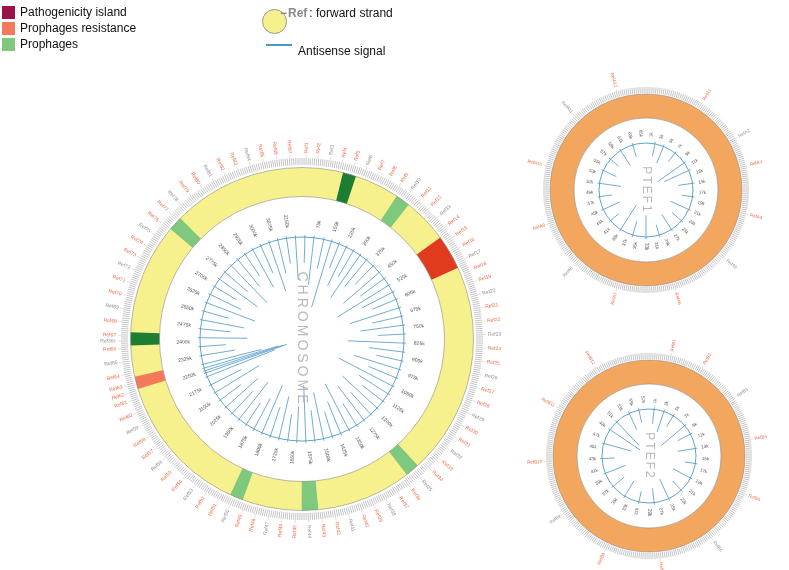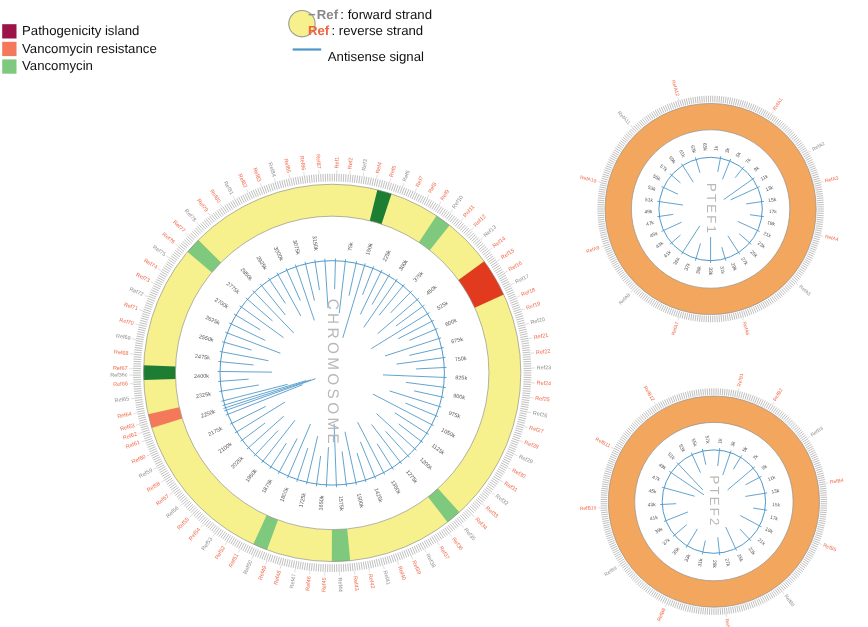--- a/index.html
+++ b/index.html
@@ -1,20 +1,20 @@
 <!DOCTYPE html>
 <html><head>
 <meta charset="utf-8">
 <style>
   html,body{margin:0;padding:0;background:#fff;}
   .canvas{position:relative;width:789px;height:570px;background:#fff;overflow:hidden;
           font-family:"Liberation Sans",sans-serif;}
   svg{position:absolute;left:0;top:0;}
   svg text{font-family:"Liberation Sans",sans-serif;}
-  .feat-legend{position:absolute;left:2px;top:20px;z-index:5;}
+  .feat-legend{position:absolute;left:2px;top:4px;z-index:5;}
   .feat-row{display:flex;align-items:center;height:16px;}
   .swatch{display:inline-block;width:13px;height:13px;margin-right:5px;}
   .feat-label{font-size:12px;color:#111;white-space:nowrap;}
   .strand-legend{position:absolute;left:258px;top:6px;z-index:5;}
   .strand-icon{position:absolute;left:4px;top:3px;width:23px;height:23px;border-radius:50%;
                border:1px solid #999;}
   .strand-lines{position:absolute;left:22px;top:0;width:200px;}
   .strand-line{font-size:12px;color:#111;height:15px;white-space:nowrap;}
   .ref-dash{font-weight:bold;margin-right:1px;}
   .ref-word{font-weight:bold;margin-right:2px;}
@@ -27,36 +27,33 @@
 
 <div class="canvas">
 
   <div class="feat-legend">
     <div class="feat-row">
       <span class="swatch" style="background: rgb(155, 19, 73);"></span>
       <span class="feat-label">Pathogenicity island</span>
     </div>
     <div class="feat-row">
       <span class="swatch" style="background: rgb(244, 121, 91);"></span>
-      <span class="feat-label">Vancomycin resistance</span>
+      <span class="feat-label">Prophages resistance</span>
     </div>
     <div class="feat-row">
       <span class="swatch" style="background: rgb(127, 201, 127);"></span>
-      <span class="feat-label">Vancomycin</span>
+      <span class="feat-label">Prophages</span>
     </div>
   </div>
 
   <div class="strand-legend">
     <span class="strand-icon" id="strand-icon" style="background: rgb(246, 241, 140);"></span>
     <div class="strand-lines">
       <div class="strand-line">
         <span class="ref-dash" id="fwd-dash" style="color: rgb(138, 138, 138);">−</span><span class="ref-word" id="fwd-ref" style="color: rgb(138, 138, 138);">Ref</span><span>: forward strand</span>
-      </div>
-      <div class="strand-line">
-        <span class="ref-word" id="rev-ref" style="color: rgb(240, 99, 60);">Ref</span><span>: reverse strand</span>
       </div>
     </div>
     <div class="anti-row">
       <span class="anti-line" id="anti-line" style="background: rgb(78, 151, 200);"></span>
       <span class="anti-label">Antisense signal</span>
     </div>
   </div>
 
   <svg id="circos" width="789" height="570" viewBox="0 0 789 570">
     <g id="plot0">

